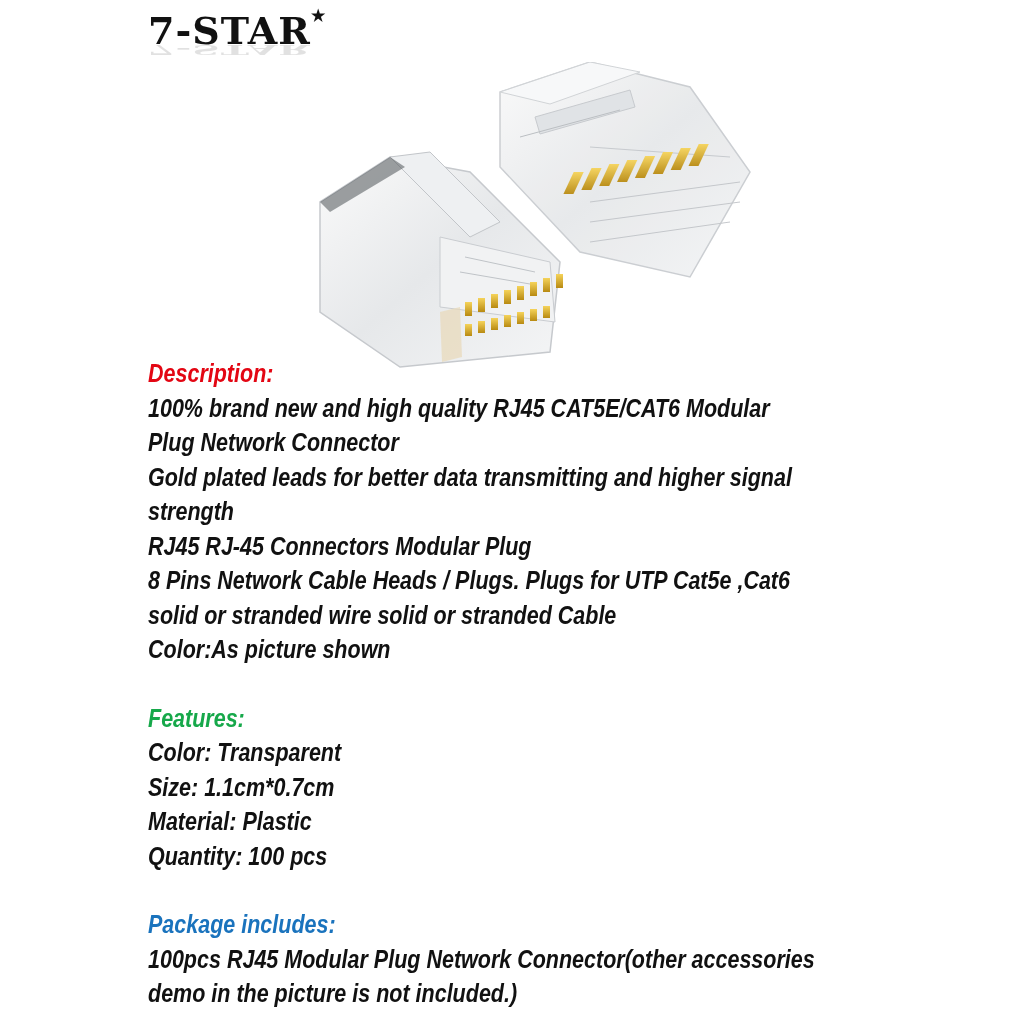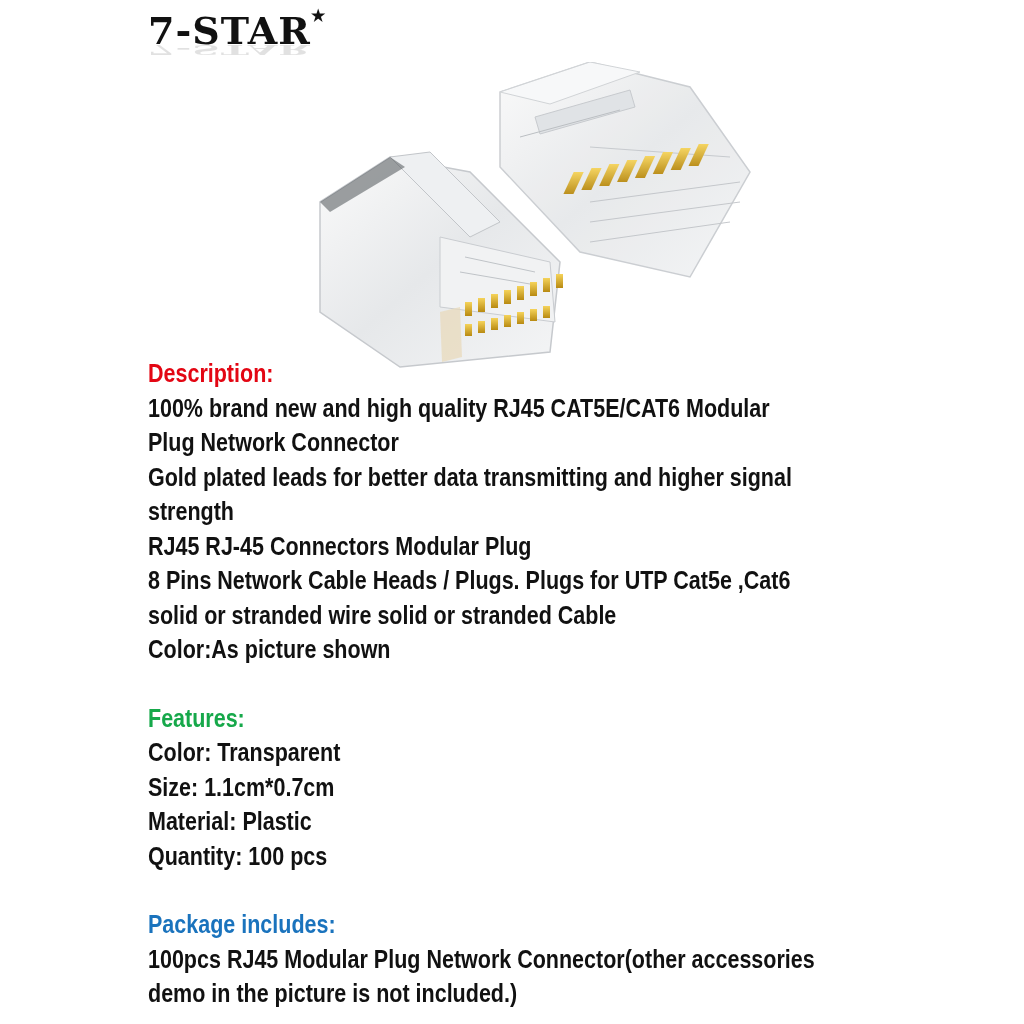--- a/index.html
+++ b/index.html
@@ -1,21 +1,21 @@
 <!DOCTYPE html>
 <html><head>
 <meta charset="utf-8">
 <style>
   html, body { margin:0; padding:0; background:#ffffff; }
   body { width:1024px; height:1024px; position:relative; overflow:hidden; font-family:"Liberation Sans", sans-serif; }
   .brand { position:absolute; left:148px; top:8px; font-family:"DejaVu Serif", serif; font-weight:bold; font-size:38px; color:#111; letter-spacing:1px; }
   .brand .star { font-size:16px; vertical-align:top; position:relative; top:-2px; }
   .brand-reflect { position:absolute; left:148px; top:58px; font-family:"DejaVu Serif", serif; font-weight:bold; font-size:38px; color:#111; letter-spacing:1px; transform:scaleY(-0.35); transform-origin:top; opacity:0.12; }
   .product { position:absolute; left:290px; top:62px; width:490px; height:320px; }
-  .content { position:absolute; left:148px; top:356px; width:760px; }
+  .content { position:absolute; left:148px; top:356px; width:760px;font-style:italic; }
   .text { font-size:25px; font-weight:bold; color:#111; line-height:34.5px; transform:scaleX(0.86); transform-origin:left; white-space:nowrap; }
   .h-red { color:#e30613; }
   .h-green { color:#16a84a; }
   .h-blue { color:#1a73bd; }
   .gap { height:34px; }
 </style>
 </head>
 <body>
 
 <div class="brand"><span>7-STAR</span><span class="star">★</span></div>

